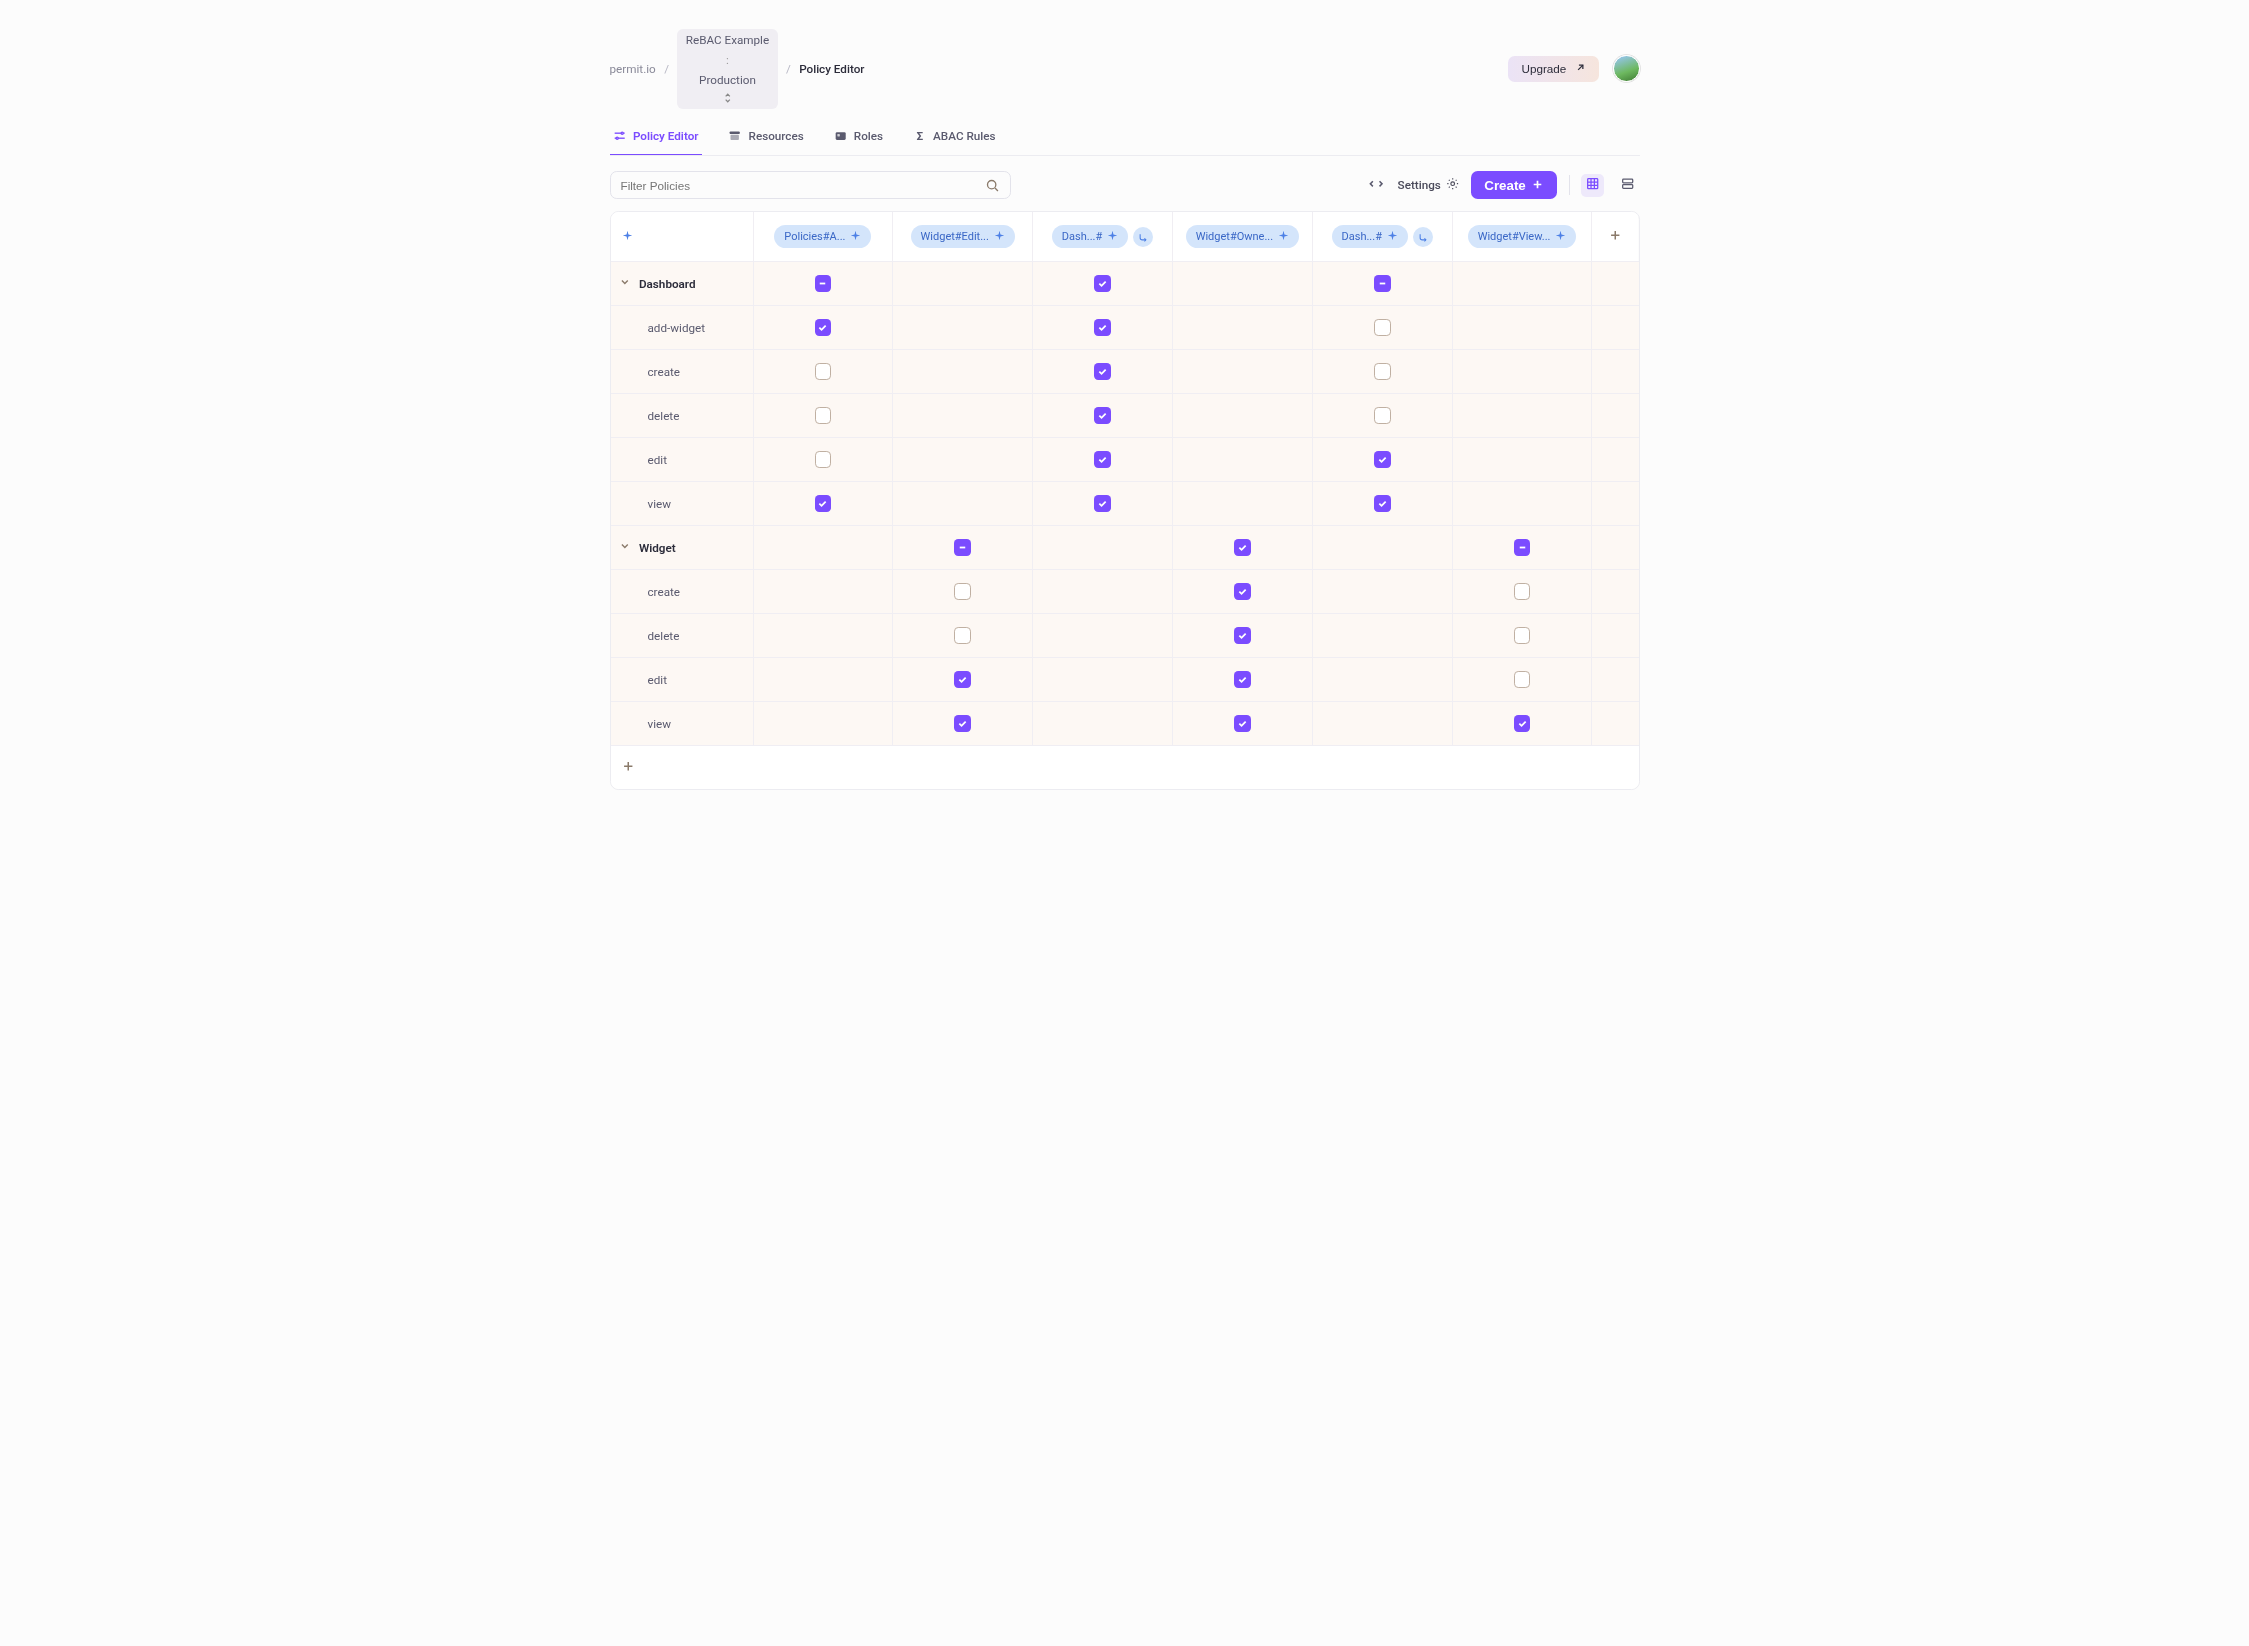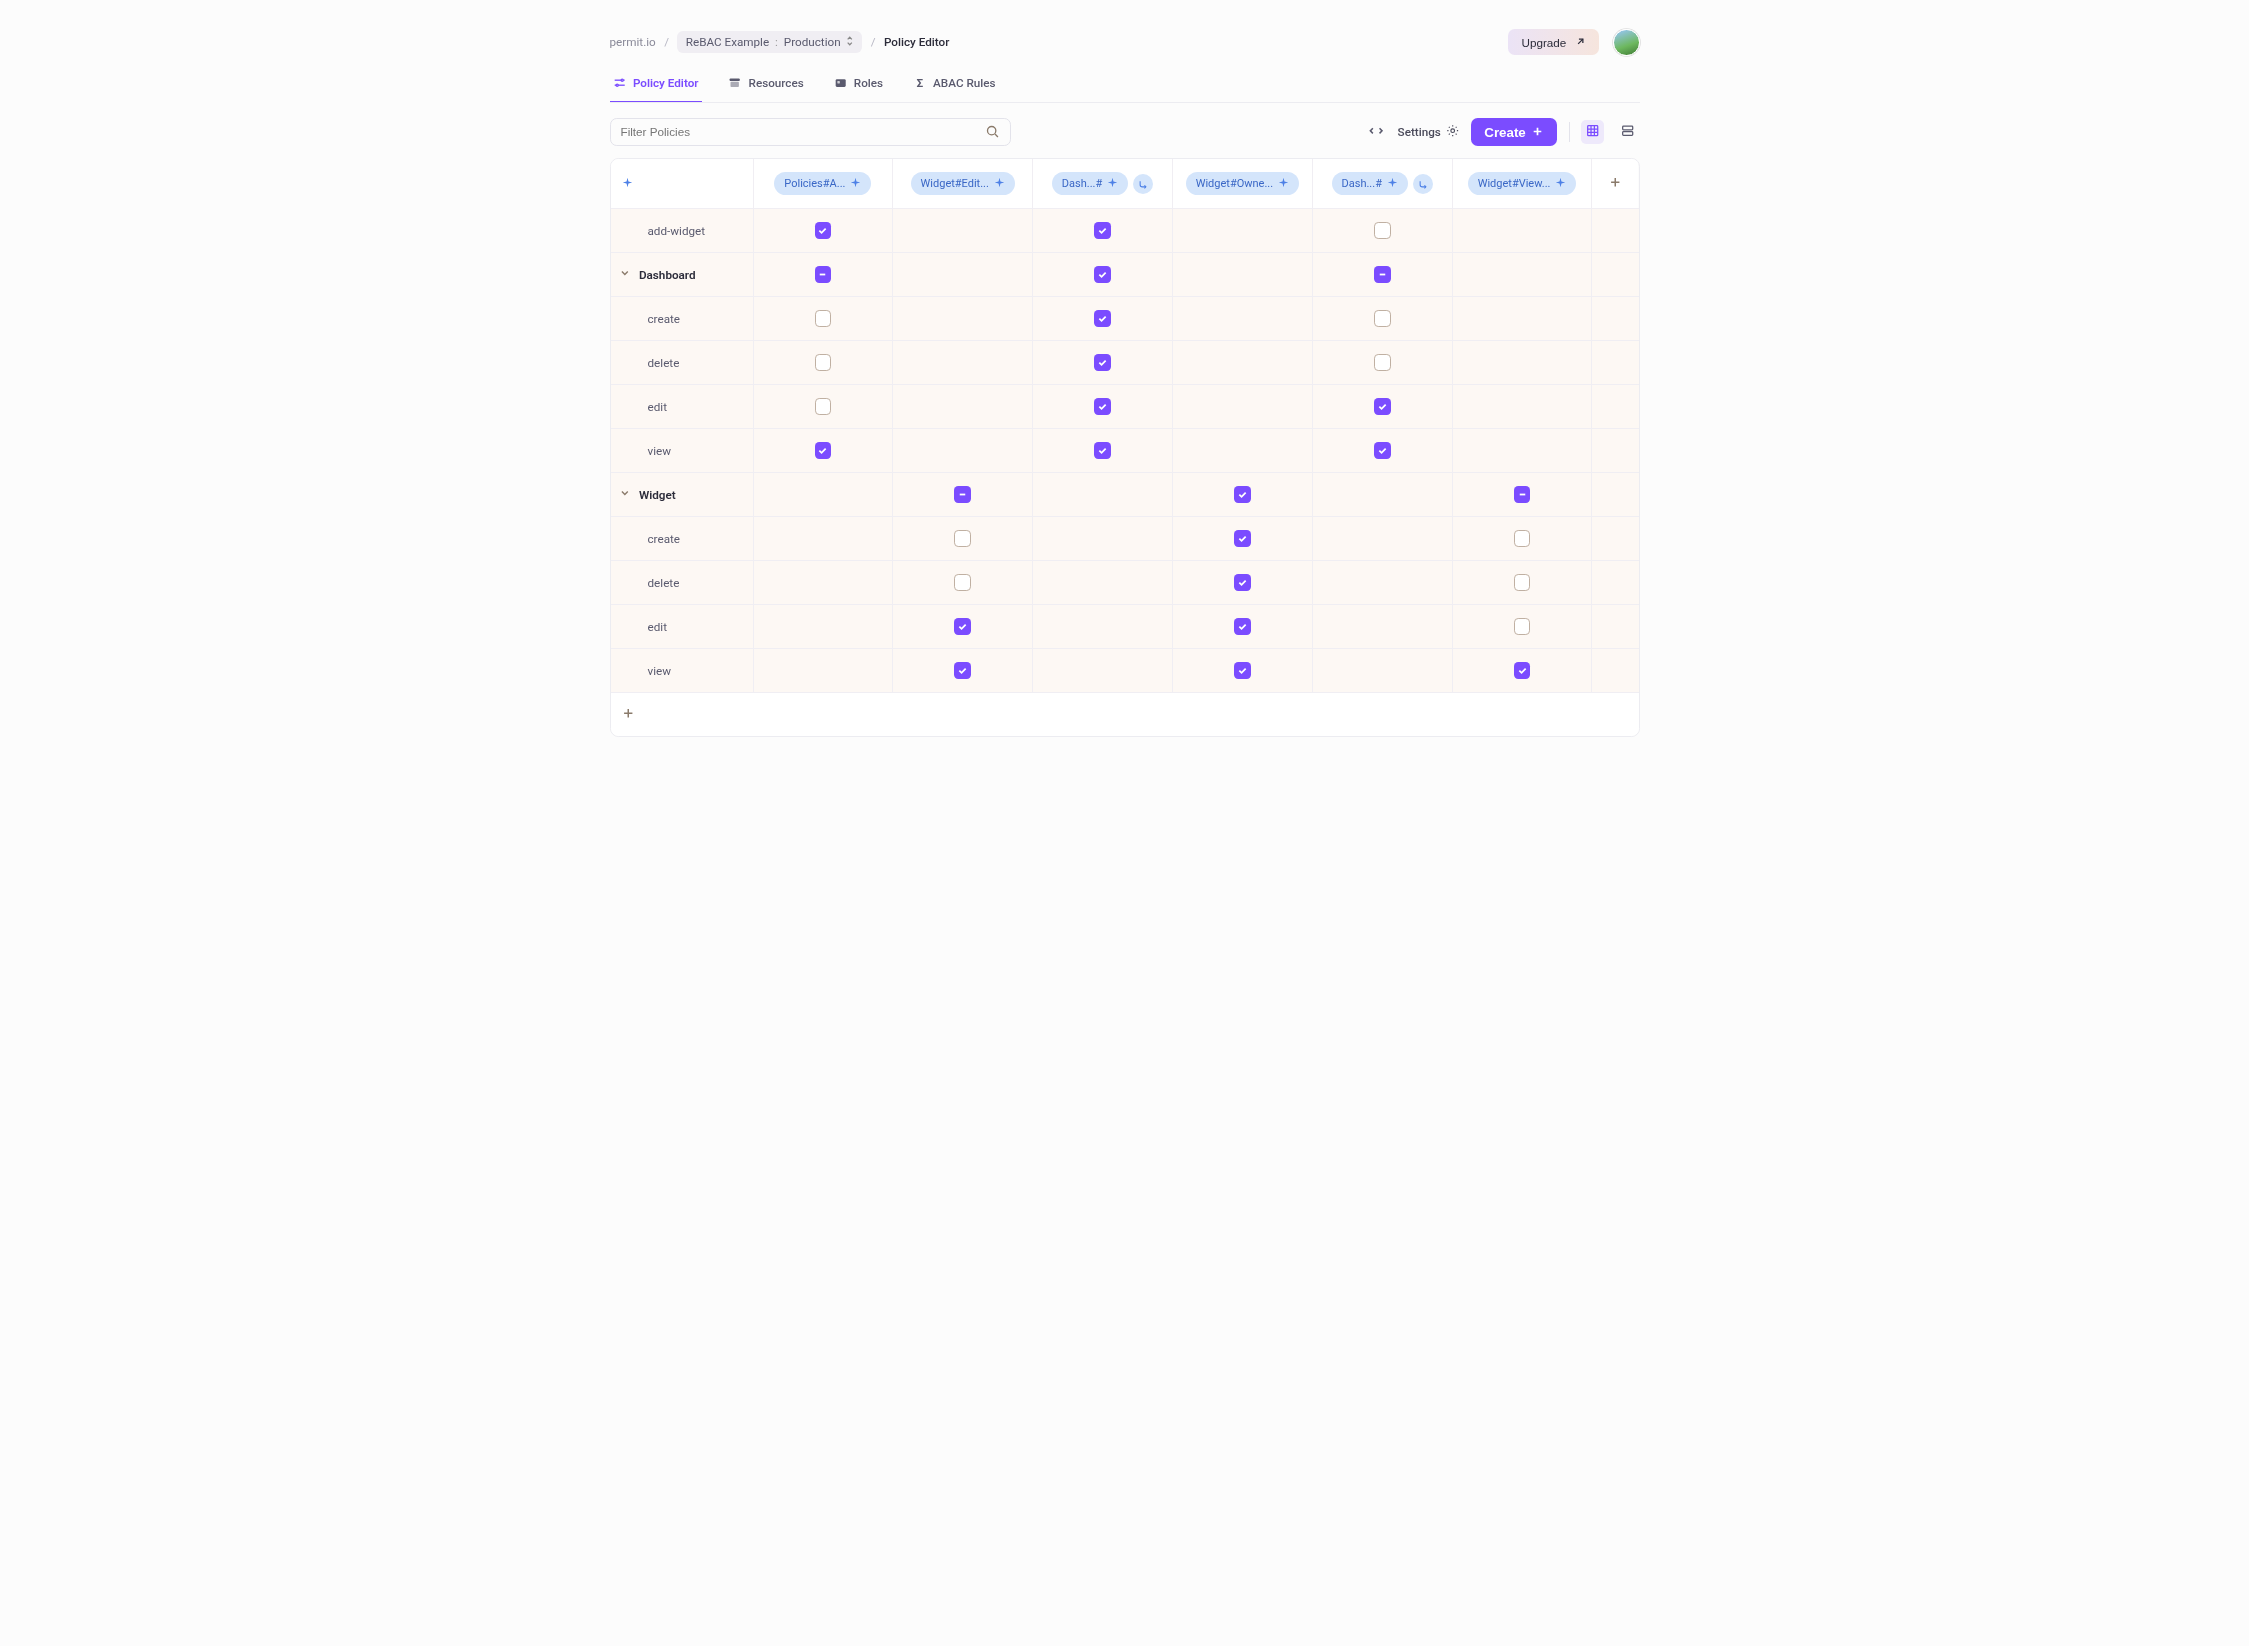--- a/index.html
+++ b/index.html
@@ -3,21 +3,21 @@
 <meta charset="utf-8">
 <style>
 * { box-sizing: border-box; margin: 0; padding: 0; }
 body { font-family: -apple-system, BlinkMacSystemFont, 'Segoe UI', Roboto, sans-serif; background: #fcfcfc; color: #2c2c3a; font-size: 11.7px; }
 .container { max-width: 1070px; margin: 12px auto; padding: 16.7px 20px; }
 
 
 .breadcrumb { display: flex; align-items: center; gap: 8.4px; margin-bottom: 20px; }
 .bc-link { color: #8a8a99; font-size: 11.7px; cursor: pointer; }
 .bc-sep { color: #b8b8c5; }
-.bc-pill { background: #f0eef3; border-radius: 5.9px; padding: 4.2px 8.4px; display: inline-flex; align-items: center; gap: 5.9px; color: #5a5a6e; cursor: pointer; }
+.bc-pill { background: #f0eef3; border-radius: 5.9px; padding: 4.2px 8.4px; display: inline-flex; align-items: center; gap: 5.9px; color: #5a5a6e; cursor: pointer; flex-direction: column; }
 .bc-pill .div { color: #999; }
 .bc-pill .chev { font-size: 9.2px; color: #888; }
 .bc-current { color: #2c2c3a; font-weight: 500; }
 .bc-right { margin-left: auto; display: flex; align-items: center; gap: 13.4px; }
 .upgrade-btn { background: linear-gradient(90deg, #ebe3f6, #f6e5dd); border: none; border-radius: 6.7px; padding: 6.7px 13.4px; color: #2c2c3a; font-size: 11.7px; font-weight: 500; cursor: pointer; display: inline-flex; align-items: flex-start; gap: 8.4px; }
 .avatar { width: 27px; height: 27px; border-radius: 50%; background: linear-gradient(160deg, #9ac7ff 0%, #6db85f 60%, #3e7a33 100%); border:1.7px solid #fff; box-shadow:0 0 0 0.8px #ddd; }
 
 
 .tabs { display: flex; align-items: center; gap: 23.4px; border-bottom: 0.8px solid #ececf1; margin-bottom: 15px; }
 .tab { display: flex; align-items: center; gap: 6.7px; padding: 0 3.3px 11.7px 3.3px; color: #5a5a6e; cursor: pointer; font-weight: 500; }
@@ -242,46 +242,20 @@
                 <path d="M7 1L8.2 5.8L13 7L8.2 8.2L7 13L5.8 8.2L1 7L5.8 5.8Z"></path>
               </svg></span>
           </span>
         </div>
         <div class="mcell">
           <span class="add-col"><svg width="12.5" height="12.5" viewBox="0 0 15 15" fill="none" stroke="currentColor" stroke-width="1.8">
               <path d="M7.5 2.5V12.5M2.5 7.5H12.5"></path>
             </svg></span>
         </div>
       </div>
-      <div class="mrow action">
-        <div class="mcell first">
-          <span>add-widget</span>
-        </div>
-        <div class="mcell">
-          <span class="cb checked">
-            <svg viewBox="0 0 14 14" fill="none" stroke="currentColor" stroke-width="2.2">
-              <path d="M3 7.2L5.8 10L11 4.5"></path>
-            </svg>
-          </span>
-        </div>
-        <div class="mcell"></div>
-        <div class="mcell">
-          <span class="cb checked">
-            <svg viewBox="0 0 14 14" fill="none" stroke="currentColor" stroke-width="2.2">
-              <path d="M3 7.2L5.8 10L11 4.5"></path>
-            </svg>
-          </span>
-        </div>
-        <div class="mcell"></div>
-        <div class="mcell">
-          <span class="cb unchecked"></span>
-        </div>
-        <div class="mcell"></div>
-        <div class="mcell"></div>
-      </div>
       <div class="mrow resource">
         <div class="mcell first">
           <span class="chev-icon"><svg width="11.7" height="11.7" viewBox="0 0 14 14" fill="none" stroke="currentColor" stroke-width="1.7">
               <path d="M3.5 5.5L7 9L10.5 5.5"></path>
             </svg></span>
           <span>Dashboard</span>
         </div>
         <div class="mcell">
           <span class="cb indet">
             <svg viewBox="0 0 14 14" fill="none" stroke="currentColor" stroke-width="2.3">
@@ -303,20 +277,46 @@
             <svg viewBox="0 0 14 14" fill="none" stroke="currentColor" stroke-width="2.3">
               <path d="M3.5 7H10.5"></path>
             </svg>
           </span>
         </div>
         <div class="mcell"></div>
         <div class="mcell"></div>
       </div>
       <div class="mrow action">
         <div class="mcell first">
+          <span>add-widget</span>
+        </div>
+        <div class="mcell">
+          <span class="cb checked">
+            <svg viewBox="0 0 14 14" fill="none" stroke="currentColor" stroke-width="2.2">
+              <path d="M3 7.2L5.8 10L11 4.5"></path>
+            </svg>
+          </span>
+        </div>
+        <div class="mcell"></div>
+        <div class="mcell">
+          <span class="cb checked">
+            <svg viewBox="0 0 14 14" fill="none" stroke="currentColor" stroke-width="2.2">
+              <path d="M3 7.2L5.8 10L11 4.5"></path>
+            </svg>
+          </span>
+        </div>
+        <div class="mcell"></div>
+        <div class="mcell">
+          <span class="cb unchecked"></span>
+        </div>
+        <div class="mcell"></div>
+        <div class="mcell"></div>
+      </div>
+      <div class="mrow action">
+        <div class="mcell first">
           <span>create</span>
         </div>
         <div class="mcell">
           <span class="cb unchecked"></span>
         </div>
         <div class="mcell"></div>
         <div class="mcell">
           <span class="cb checked">
             <svg viewBox="0 0 14 14" fill="none" stroke="currentColor" stroke-width="2.2">
               <path d="M3 7.2L5.8 10L11 4.5"></path>

